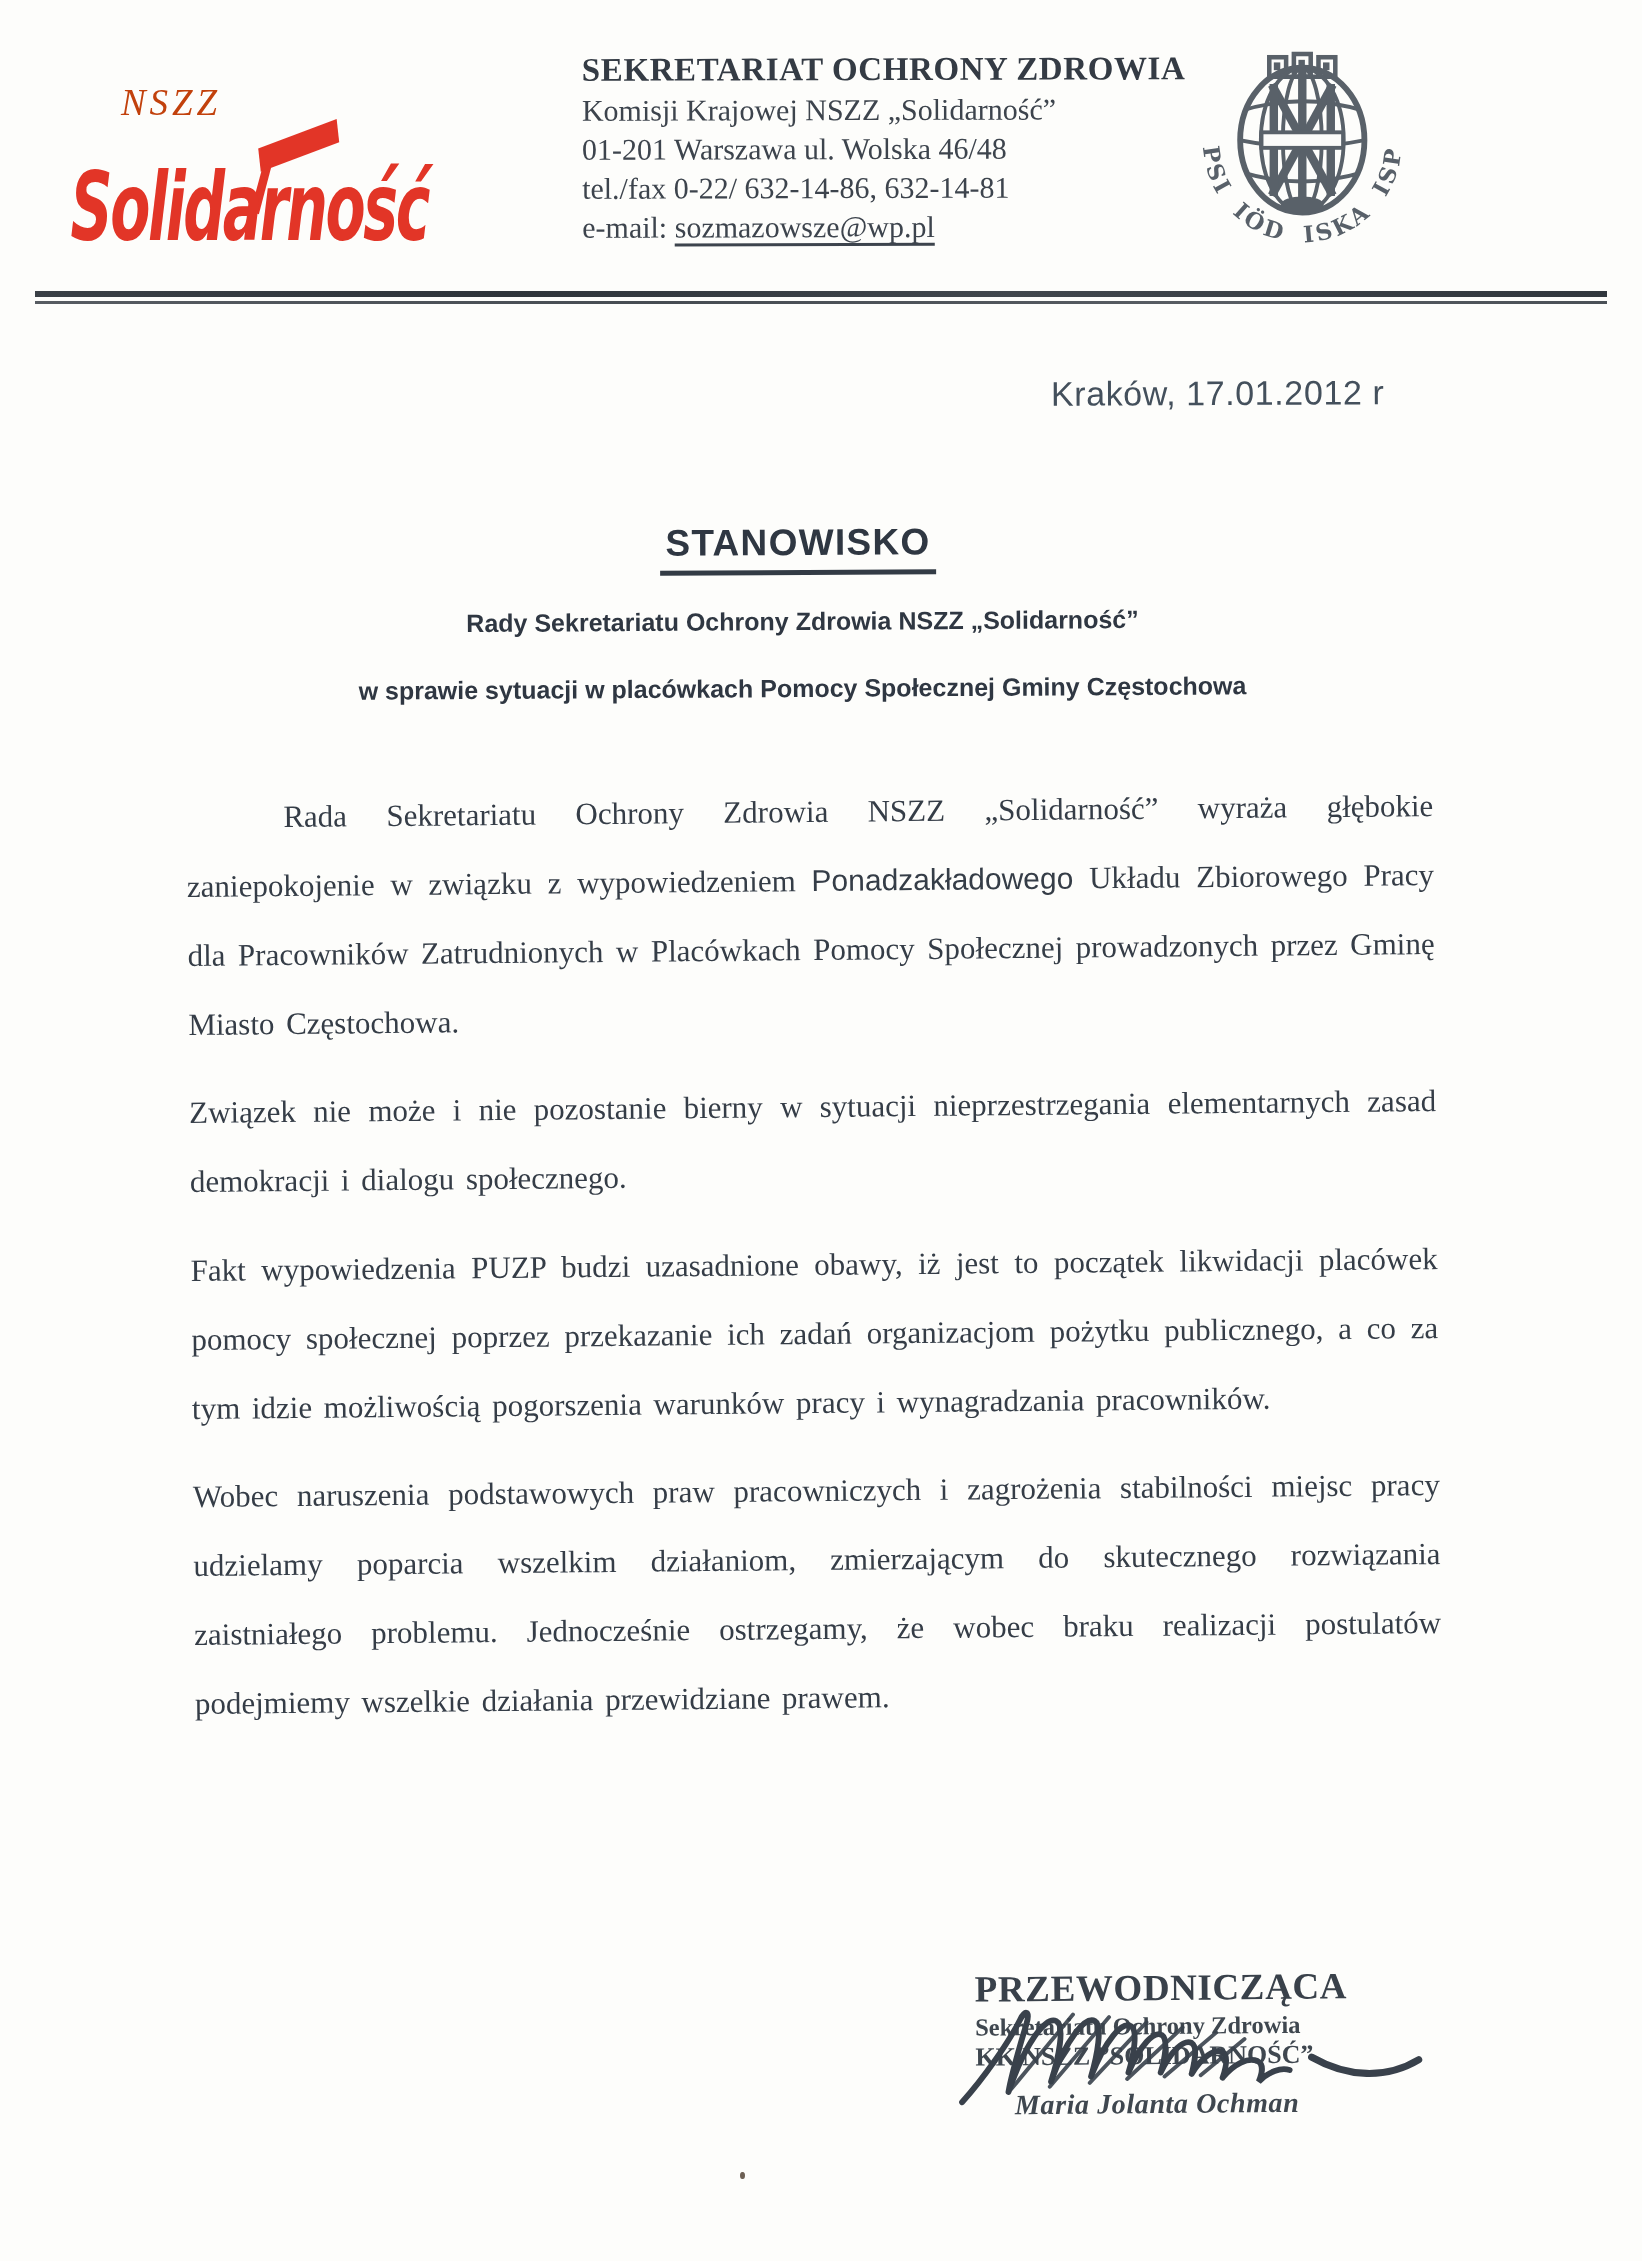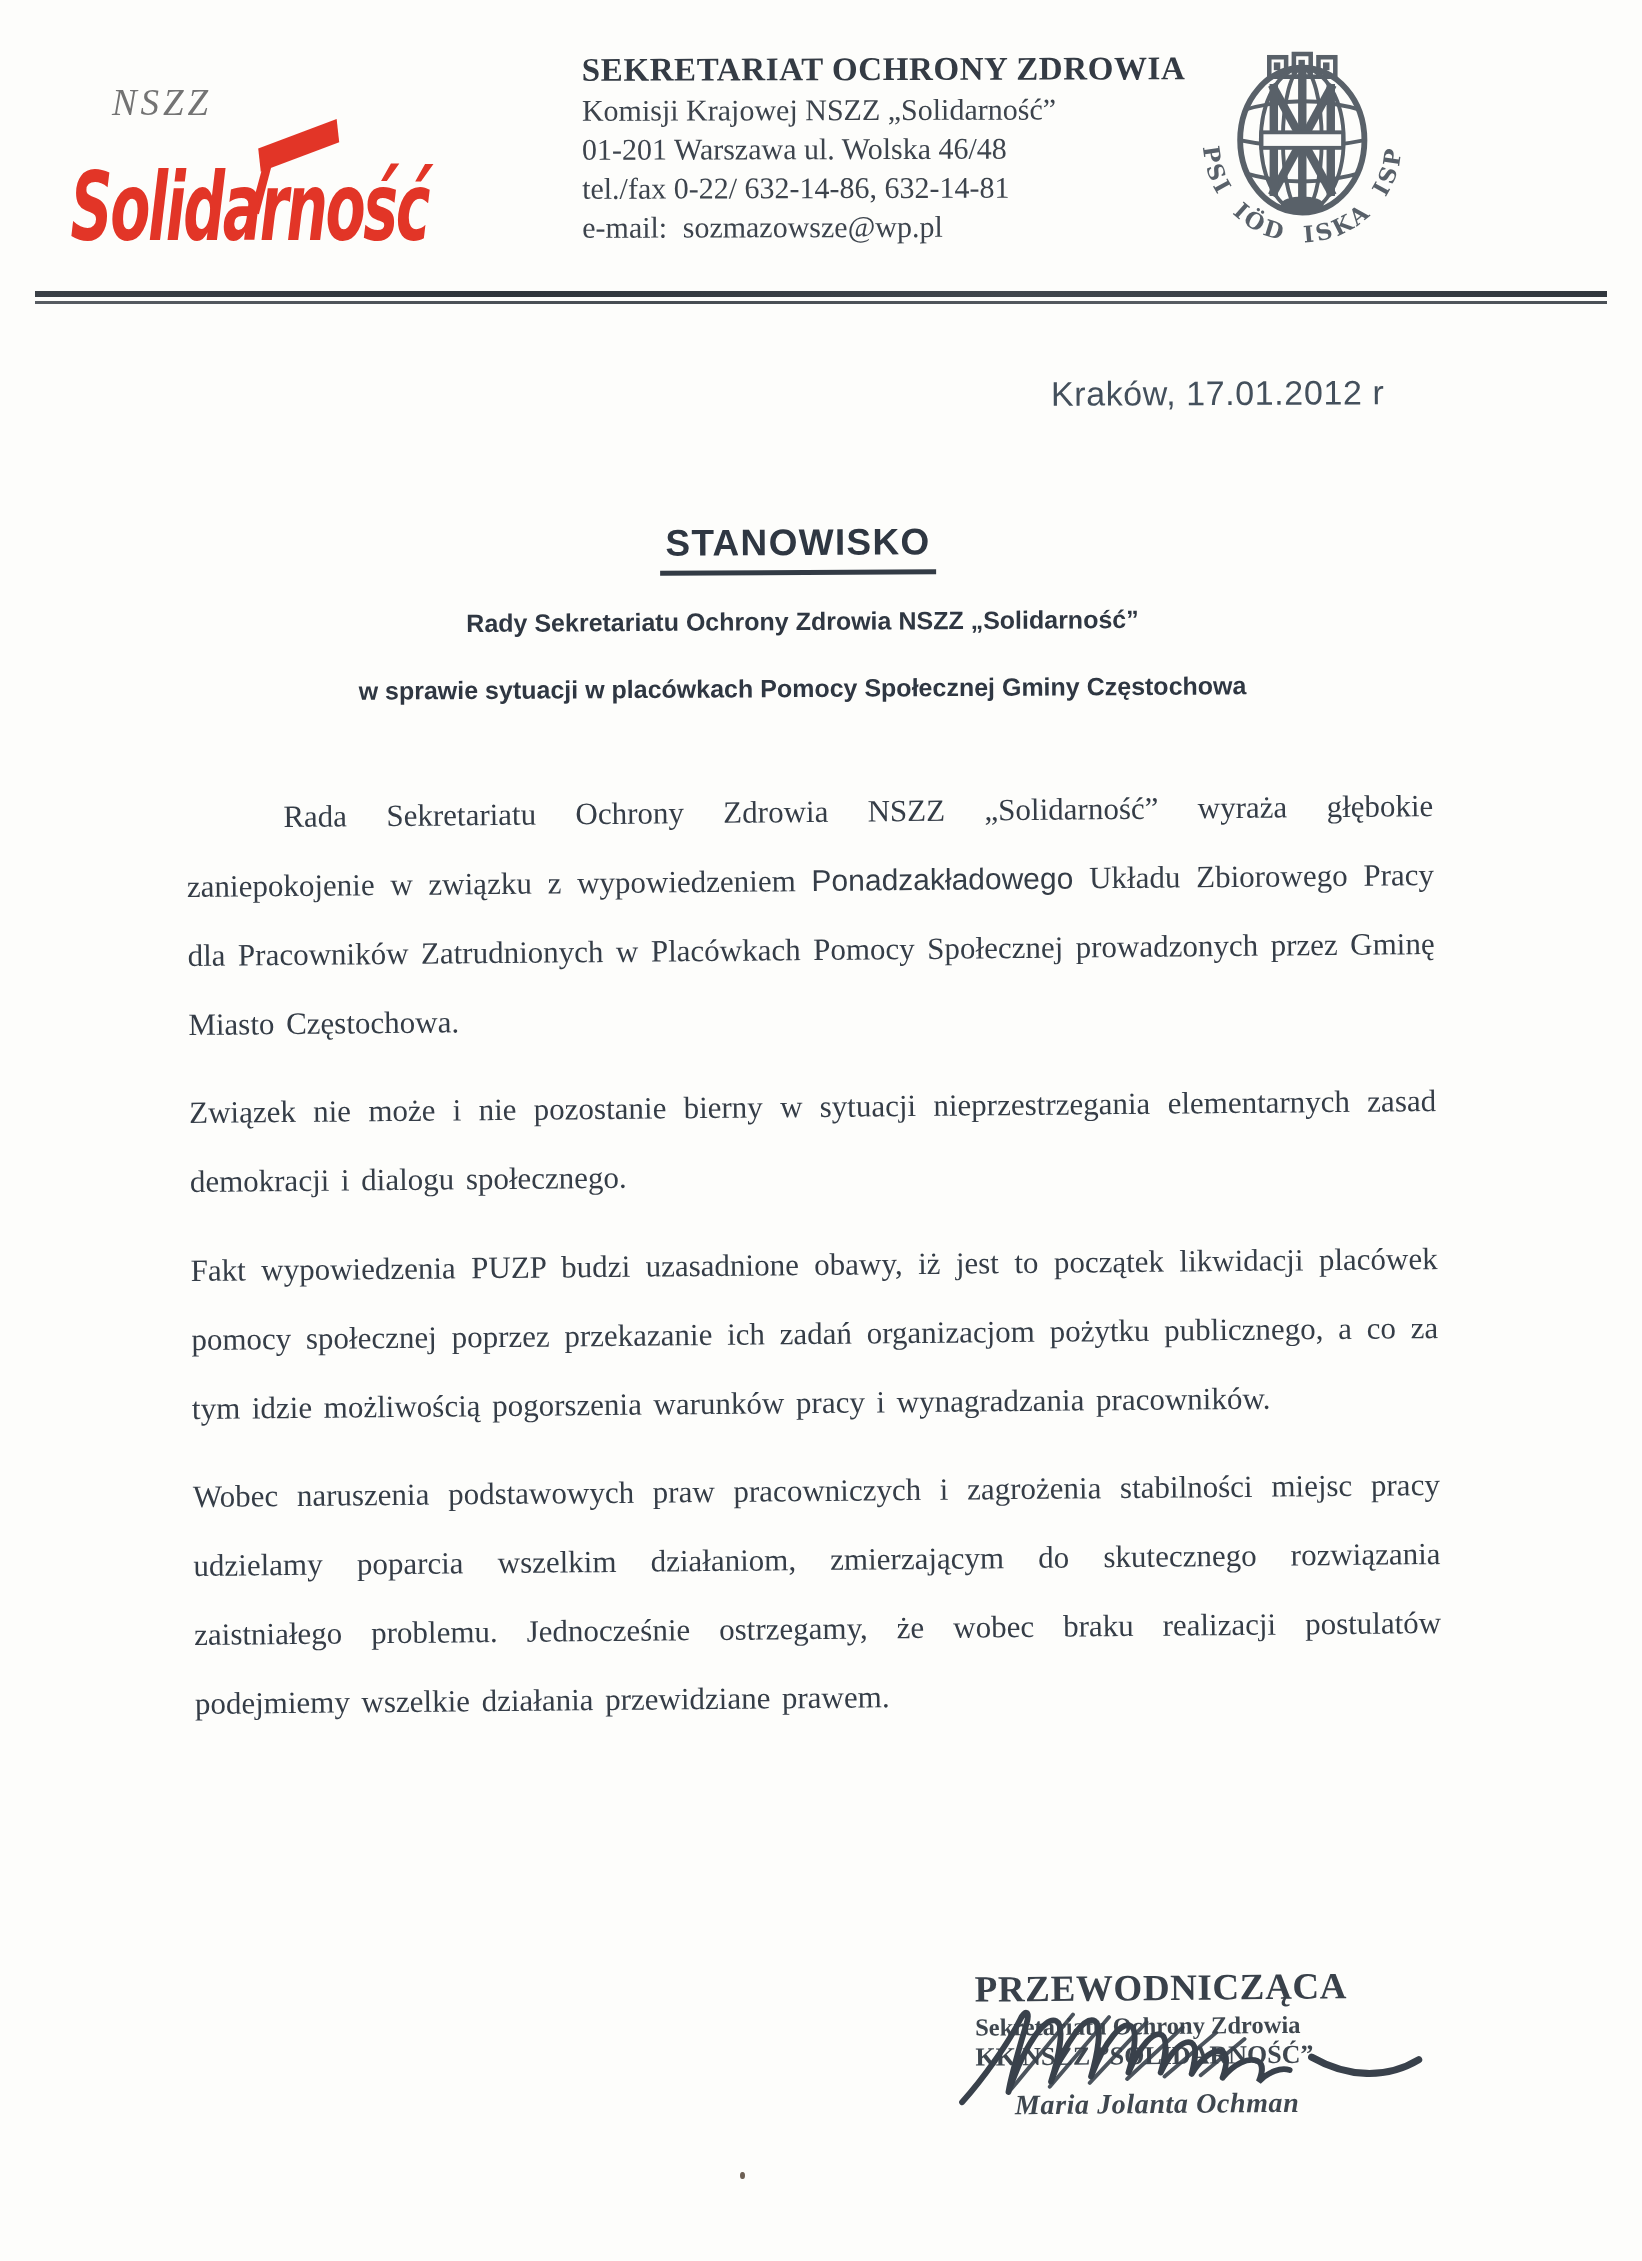--- a/index.html
+++ b/index.html
@@ -7,36 +7,36 @@
     width: 1642px; height: 2261px;
     background: #fdfdfb;
     position: relative;
     overflow: hidden;
     font-family: "Liberation Serif", serif;
   }
   .abs { position: absolute; }
 
   
   .nszz-label {
-    left: 112px; top: 81px;
+    left: 121px; top: 81px;
     font: italic 400 37px "Liberation Serif", serif;
-    letter-spacing: 3.9px; color: #737373;
+    letter-spacing: 3.9px; color: #c2410c;
   }
   .soli-logo { left: 66px; top: 110px; width: 369px; height: 153px; }
   .addr-block { left: 582px; top: 49px; color: #3d444d; transform: rotate(-0.15deg); }
   .addr-l1 {
     font: 700 33px "Liberation Serif", serif;
     letter-spacing: 0.6px; color: #343b44;
     line-height: 41px;
   }
   .addr-line { font: 400 30px "Liberation Serif", serif; line-height: 39px; }
   .addr-email-val {
+    text-decoration: underline;
     text-decoration-thickness: 2.6px;
     text-underline-offset: 5.8px;
-    margin-left: 8px;
   }
   .stamp { left: 1188px; top: 43px; width: 248px; height: 233px; opacity: 0.93; }
 
   
   .rule1 { left: 35px; top: 291px; width: 1572px; height: 5.8px;
     background: linear-gradient(90deg,#3a4046,#2e343a 30%,#41474d 62%,#31373d); }
   .rule2 { left: 35px; top: 301px; width: 1572px; height: 3.2px;
     background: linear-gradient(90deg,#575c62,#464c52 40%,#585d63 75%,#4a5056); }
 
   

